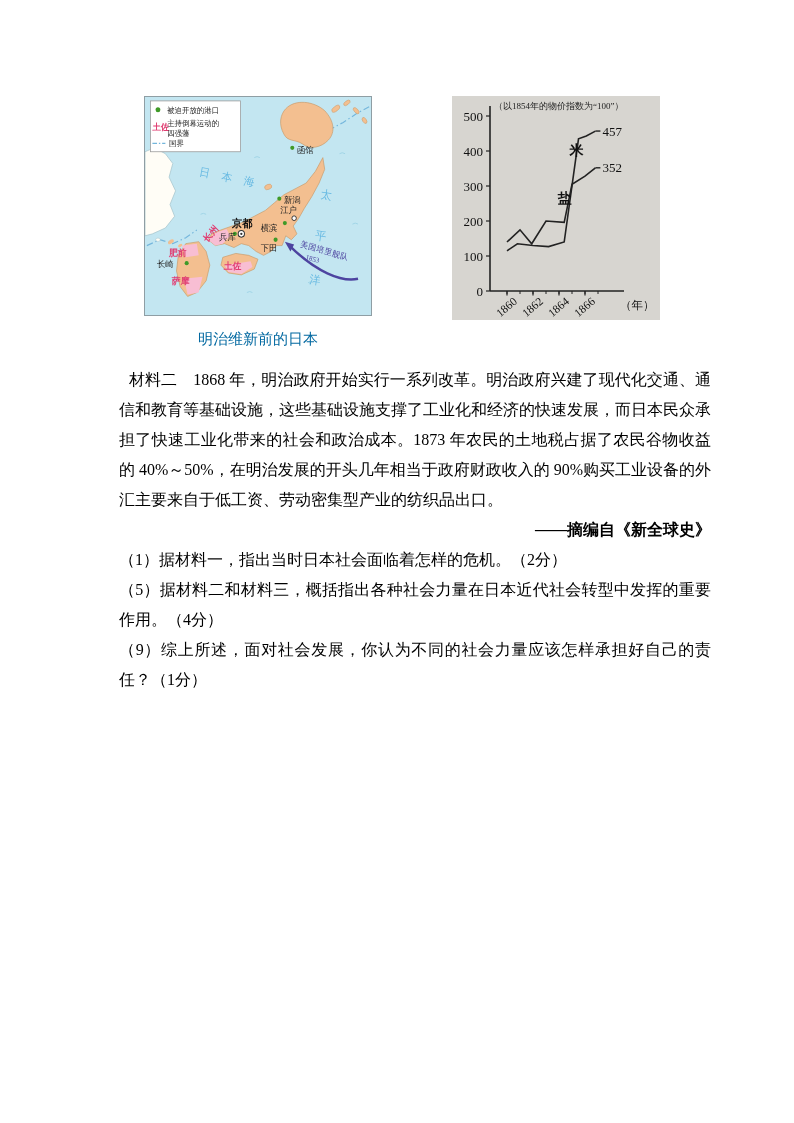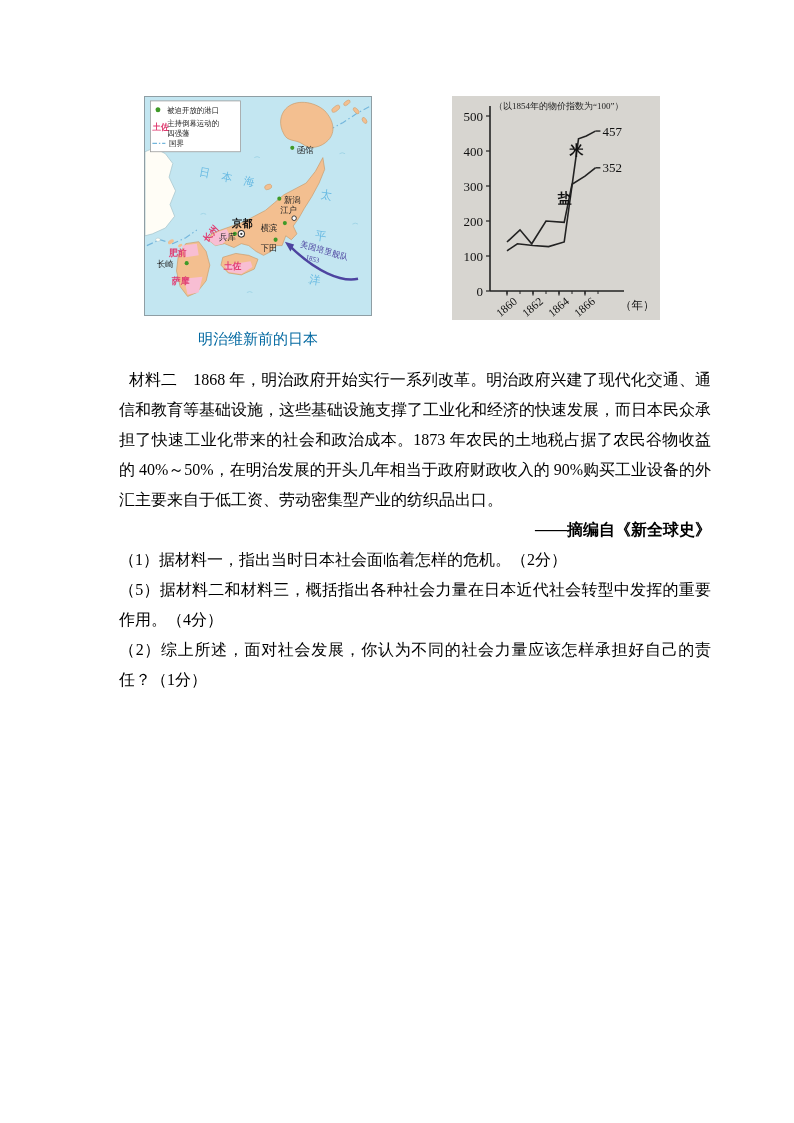--- a/index.html
+++ b/index.html
@@ -183,16 +183,16 @@
         <text x="150.3999999999994" y="76.30000000000001" font-size="13" fill="#111">352</text>
         <text x="105.70000000000118" y="106.80000000000001" font-size="14" font-weight="bold" fill="#111">盐</text>
       </svg>
   </div>
 
   <div class="body-text">
     <p class="material"><span class="mat-label">材料二</span><span>1868 年，明治政府开始实行一系列改革。明治政府兴建了现代化交通、通信和教育等基础设施，这些基础设施支撑了工业化和经济的快速发展，而日本民众承担了快速工业化带来的社会和政治成本。1873 年农民的土地税占据了农民谷物收益的 40%～50%，在明治发展的开头几年相当于政府财政收入的 90%购买工业设备的外汇主要来自于低工资、劳动密集型产业的纺织品出口。</span></p>
     <p class="attribution">——摘编自《新全球史》</p>
     <p>（1）据材料一，指出当时日本社会面临着怎样的危机。（2分）</p>
     <p>（5）据材料二和材料三，概括指出各种社会力量在日本近代社会转型中发挥的重要作用。（4分）</p>
-    <p>（2）综上所述，面对社会发展，你认为不同的社会力量应该怎样承担好自己的责任？（1分）</p>
+    <p>（9）综上所述，面对社会发展，你认为不同的社会力量应该怎样承担好自己的责任？（1分）</p>
   </div>
 
 </div>
 
 </body></html>

